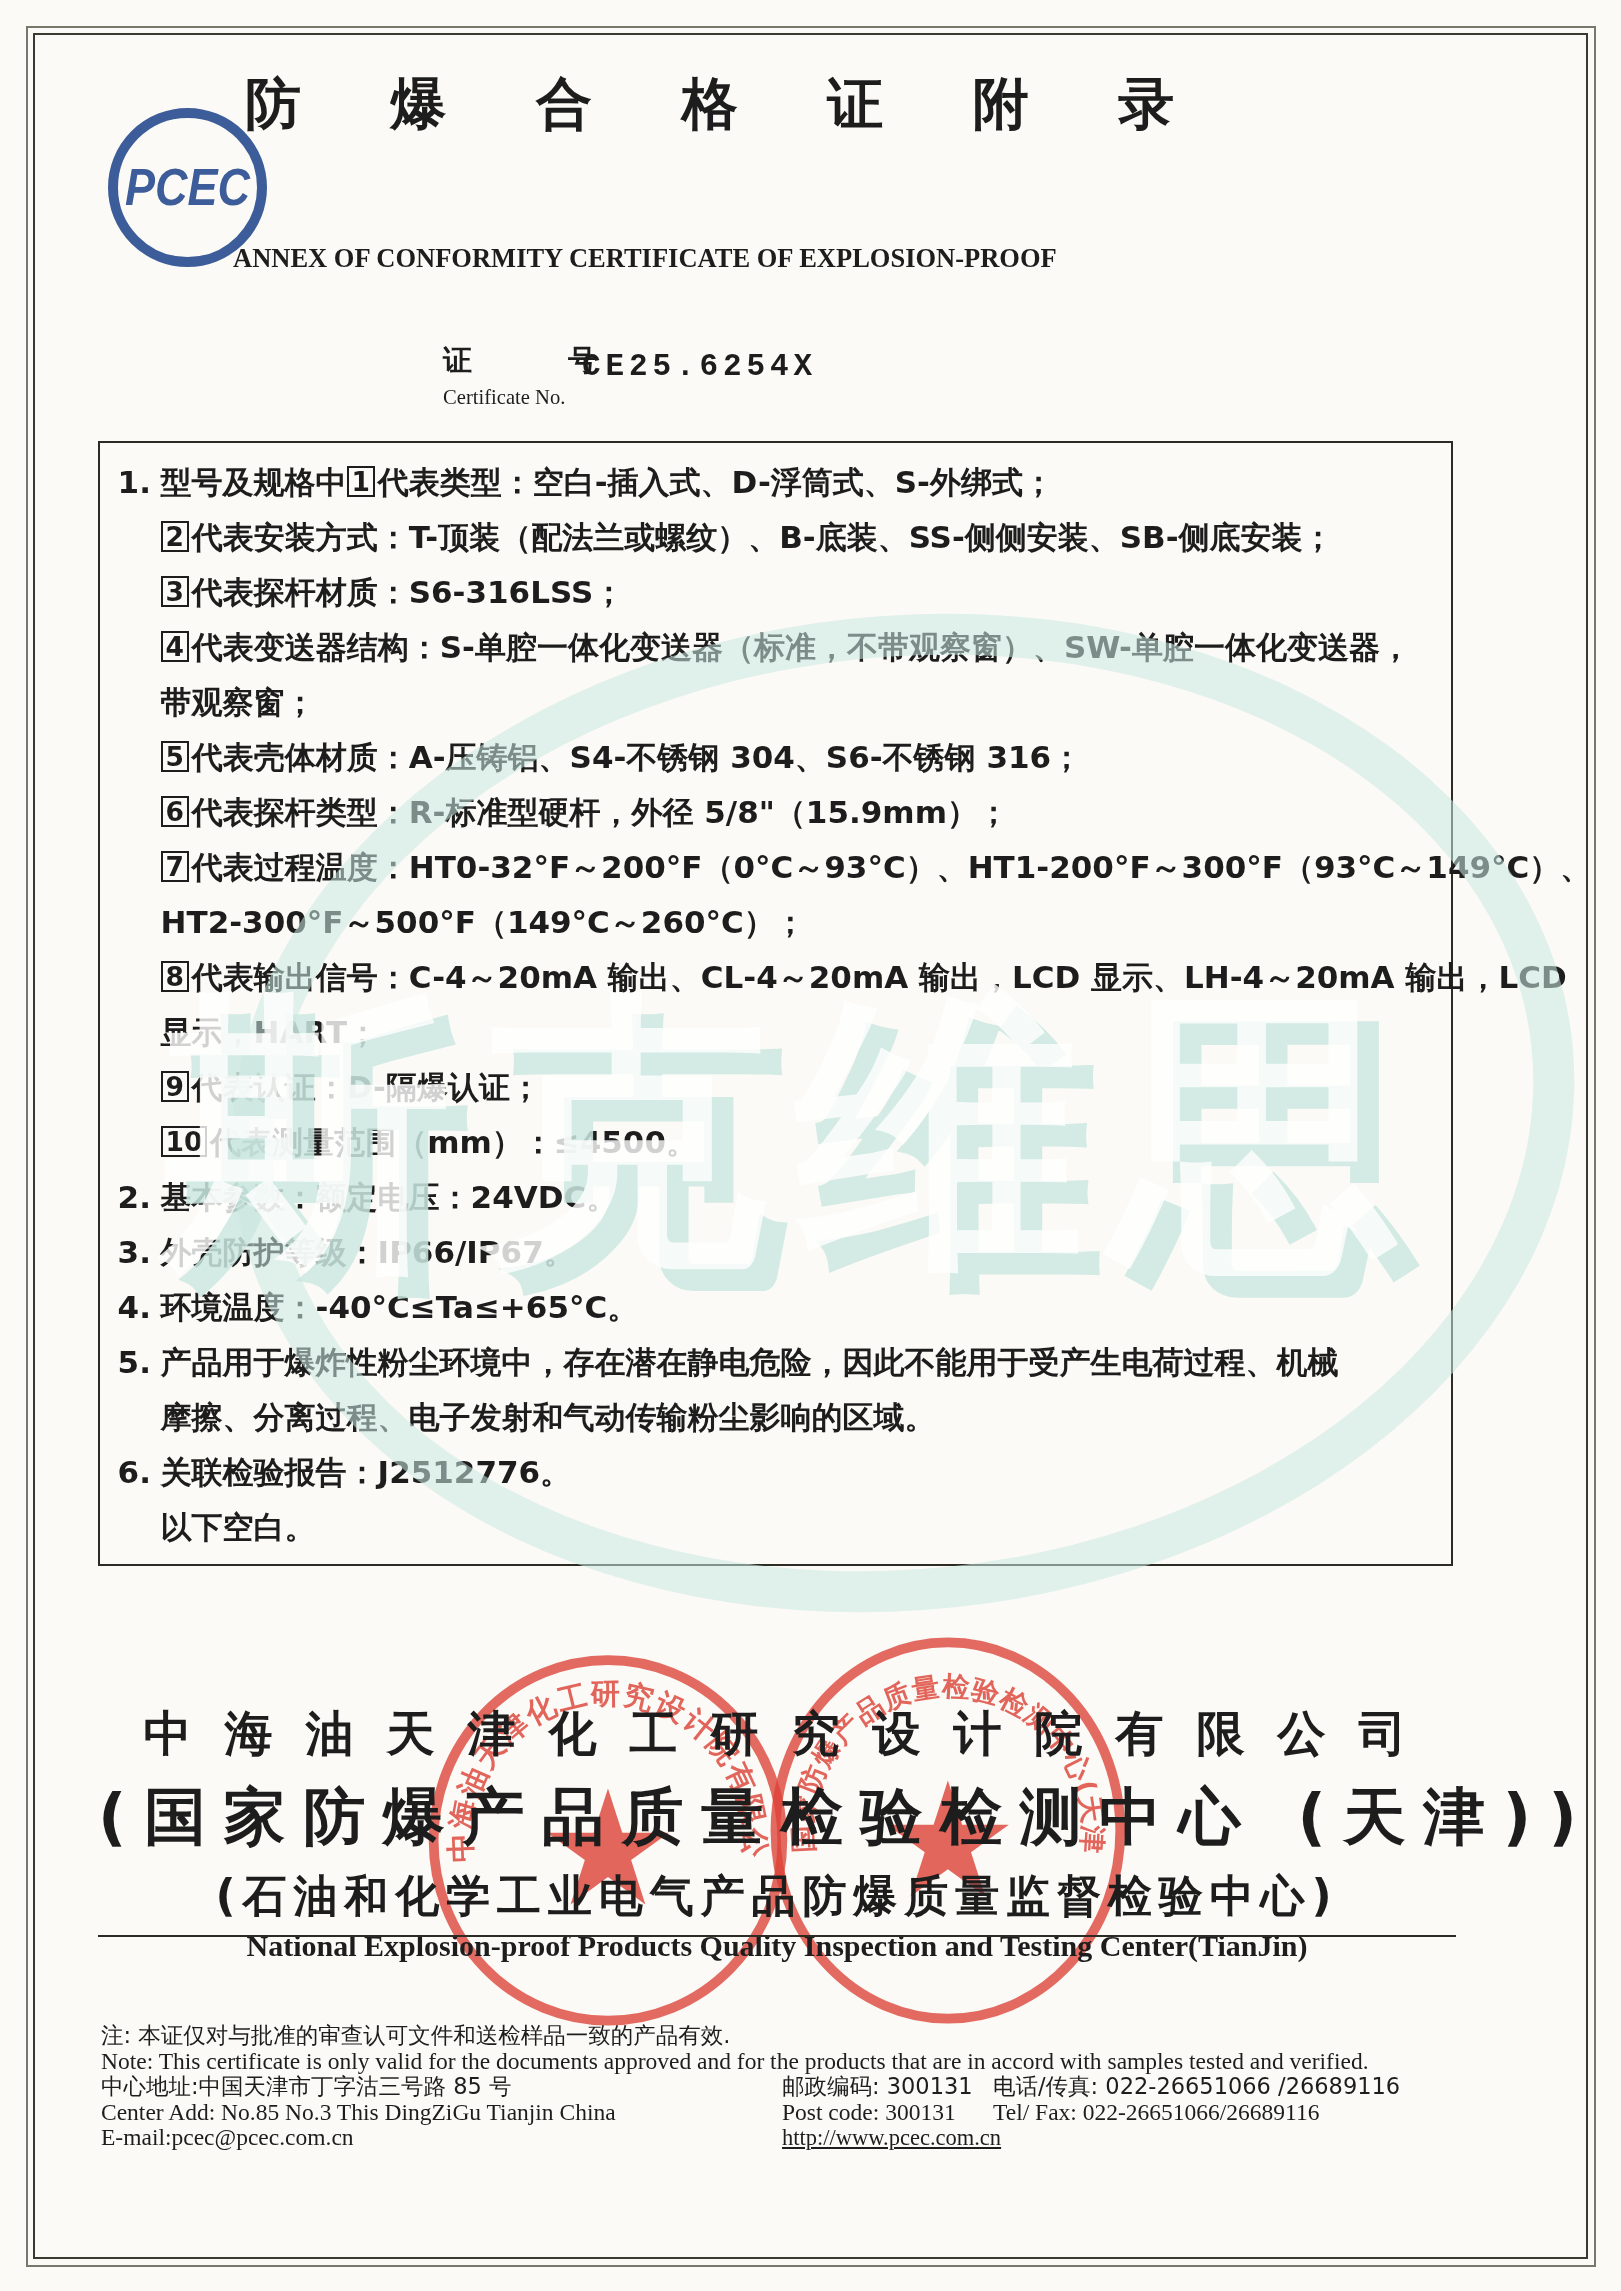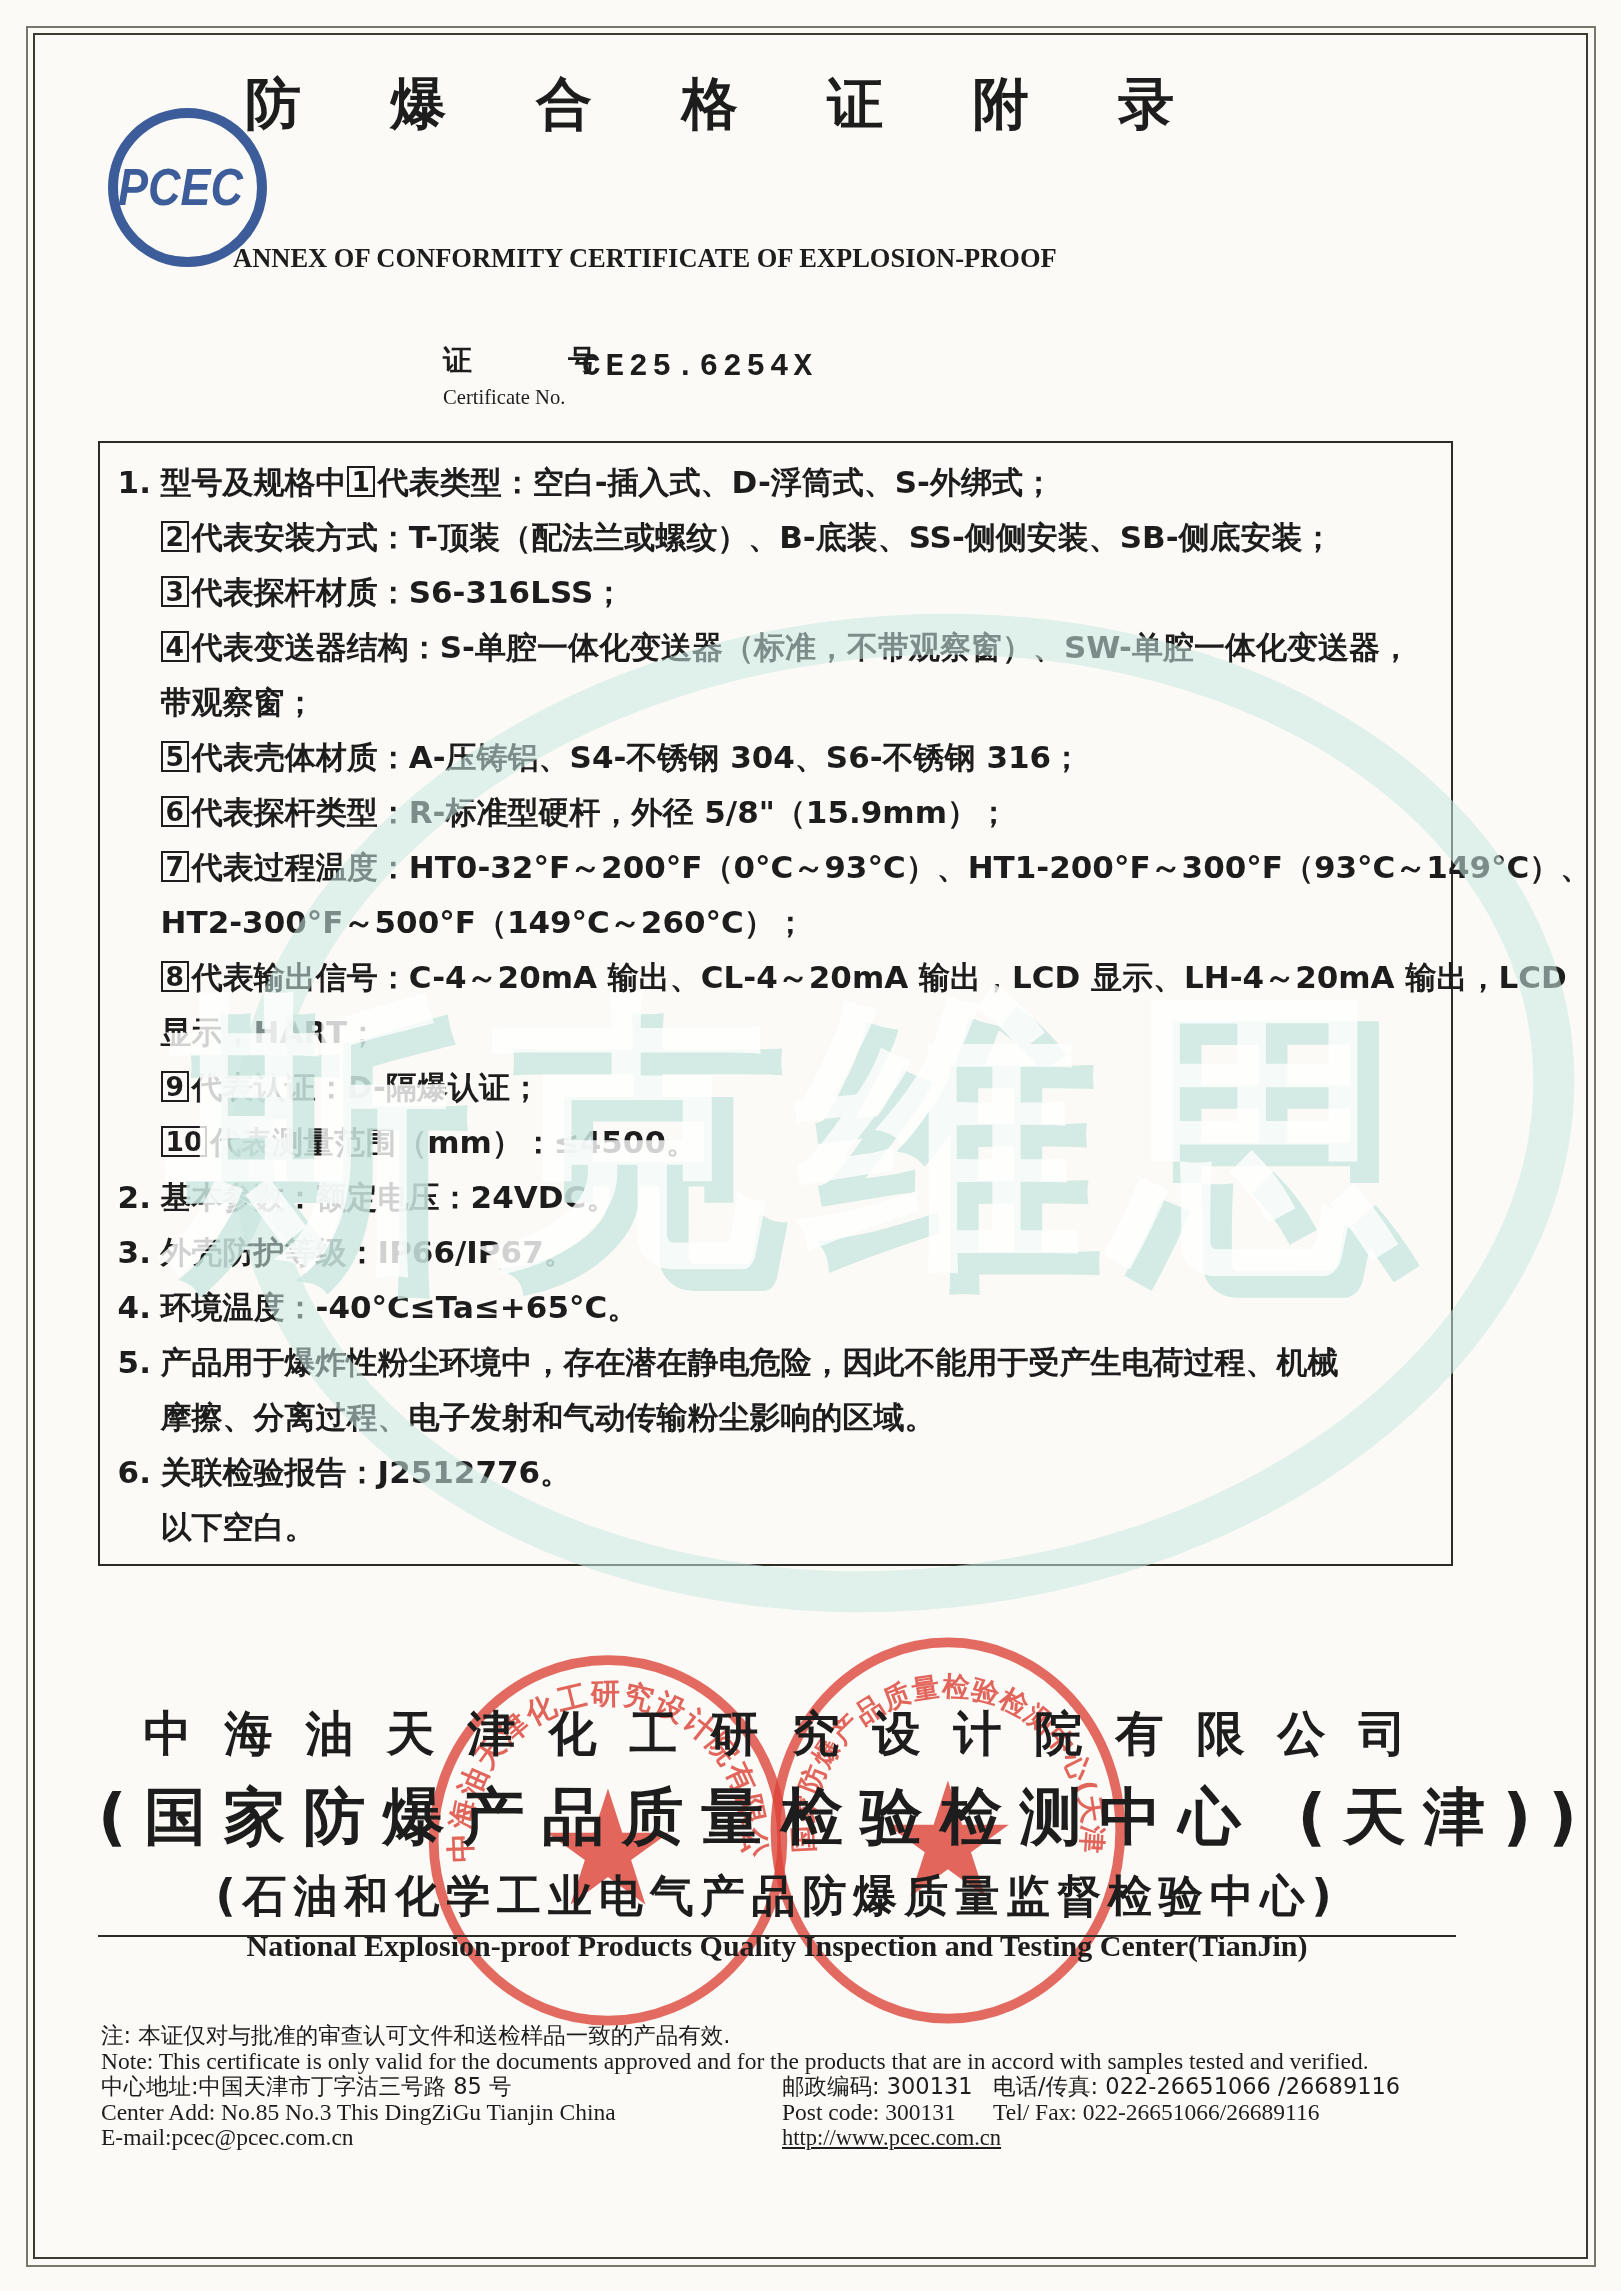--- a/index.html
+++ b/index.html
@@ -7,21 +7,21 @@
     width:1621px;height:2292px;position:relative;overflow:hidden;
     background:#fbfaf6;color:#1d1d1d;
     font-family:"DejaVu Sans","Liberation Sans",sans-serif;
   }
   .abs{position:absolute;}
   
   .frame-outer{inset:25.5px;border:2px solid #77776b;}
   .frame-inner{inset:33px;border:2px solid #3a3a30;}
   
   .logo{left:108px;top:108px;width:139px;height:139px;border:10.8px solid #3c5d99;
-        border-radius:50%;display:flex;align-items:center;justify-content:flex-start;}
+        border-radius:50%;display:flex;align-items:center;justify-content:center;}
   .logo span{font-style:italic;font-weight:bold;font-size:45px;color:#3c5d99;
         letter-spacing:0px;font-family:"Liberation Sans",sans-serif;transform:scaleY(1.15);}
   
   .title{left:245px;top:67px;width:637px;text-align:center;font-size:56px;font-weight:bold;
          letter-spacing:37px;font-family:Liberation Sans, sans-serif;white-space:nowrap;}
   .subtitle{left:233px;top:243px;width:637px;text-align:center;font-size:26.5px;font-weight:bold;
          font-family:"Liberation Serif","DejaVu Serif",serif;white-space:nowrap;}
   .certno-cn{left:443px;top:341px;font-size:29px;font-weight:600;letter-spacing:43px;white-space:nowrap;}
   .certno-en{left:443px;top:386px;font-size:20.6px;font-family:"Liberation Serif","DejaVu Serif",serif;}
   .certno-val{left:582px;top:349px;font-size:31px;font-weight:bold;letter-spacing:4.9px;

